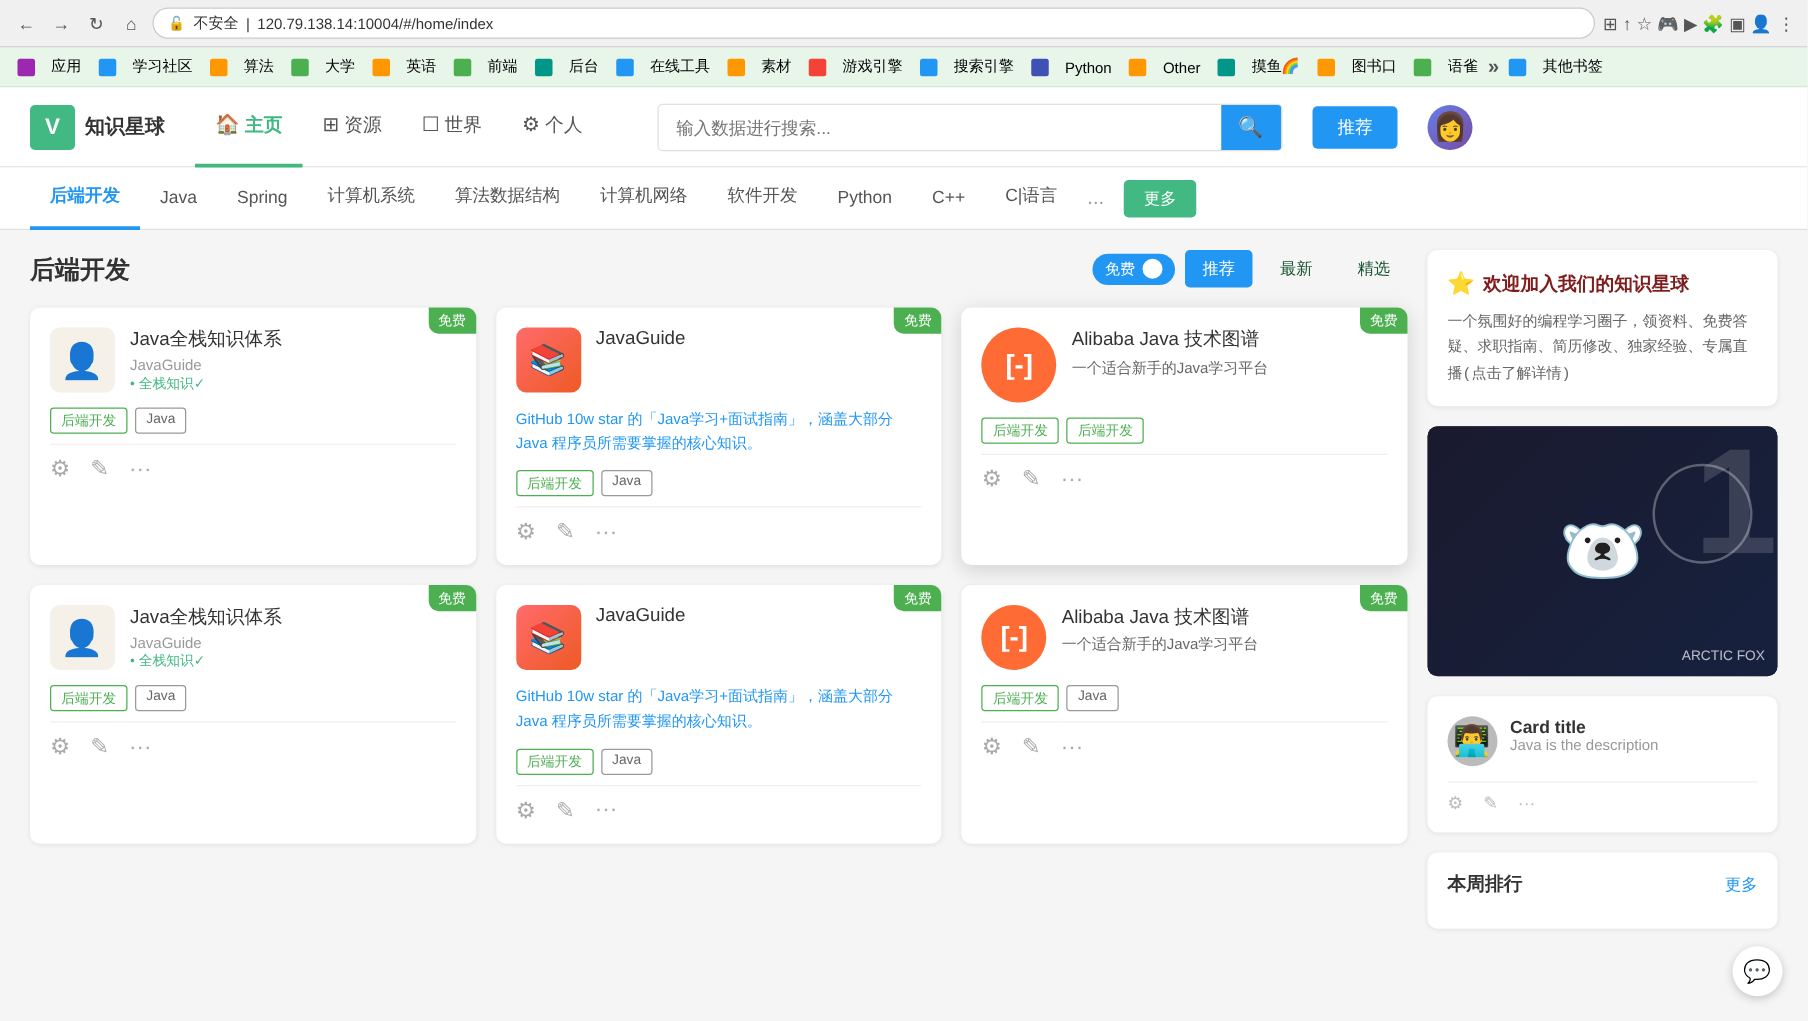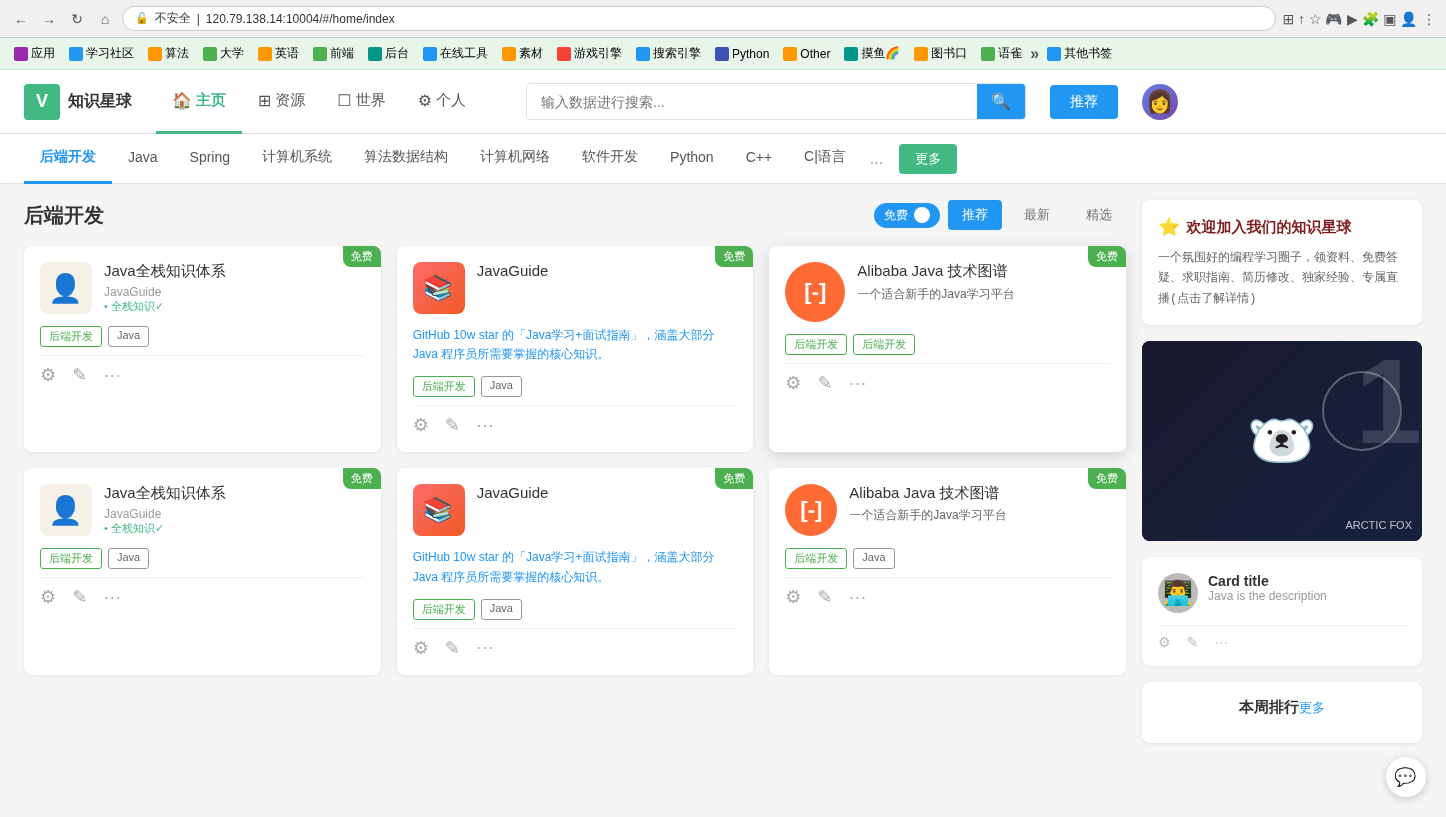--- a/index.html
+++ b/index.html
@@ -40,21 +40,21 @@
       background: #e8f5e9;
       border-bottom: 1px solid #c8e6c9;
       padding: 3px 8px;
       display: flex;
       align-items: center;
       gap: 2px;
       height: 32px;
       overflow: hidden;
     }
     .bookmark-item {
-      display: flex; align-items: center; gap: 3px;
+      display: flex; align-items: center; gap: 13px;
       padding: 2px 6px;
       border-radius: 3px;
       cursor: pointer;
       font-size: 12px;
       white-space: nowrap;
     }
     .bookmark-icon { width: 14px; height: 14px; border-radius: 2px; display: inline-block; }
     .bm-apps { background: #9c27b0; }
     .bm-blue { background: #2196F3; }
     .bm-green { background: #4CAF50; }
@@ -216,21 +216,21 @@
       border-radius: 50%;
     }
 
     .filter-btn {
       border: none;
       padding: 6px 14px;
       border-radius: 4px;
       cursor: pointer;
       font-size: 13px;
       background: transparent;
-      color: #737373;
+      color: #14532d;
     }
     .filter-btn.active { background: #2196F3; color: white; }
 
     
     .cards-grid {
       display: grid;
       grid-template-columns: repeat(3, 1fr);
       gap: 16px;
     }
 
@@ -386,21 +386,21 @@
     .sidebar-card-desc { font-size: 12px; color: #999; }
     .sidebar-card-actions {
       display: flex; gap: 16px;
       border-top: 1px solid #f0f0f0;
       padding-top: 8px;
       color: #bbb;
       margin-top: 8px;
     }
 
     .ranking-header {
-      display: flex; justify-content: center; align-items: center;
+      display: flex; justify-content: space-between; align-items: center;
       margin-bottom: 10px;
     }
     .ranking-title { font-size: 15px; font-weight: 600; color: #333; }
     .ranking-more { color: #2196F3; font-size: 13px; cursor: pointer; }
 
     
     .chat-bubble {
       position: fixed;
       bottom: 20px; right: 20px;
       width: 40px; height: 40px;

